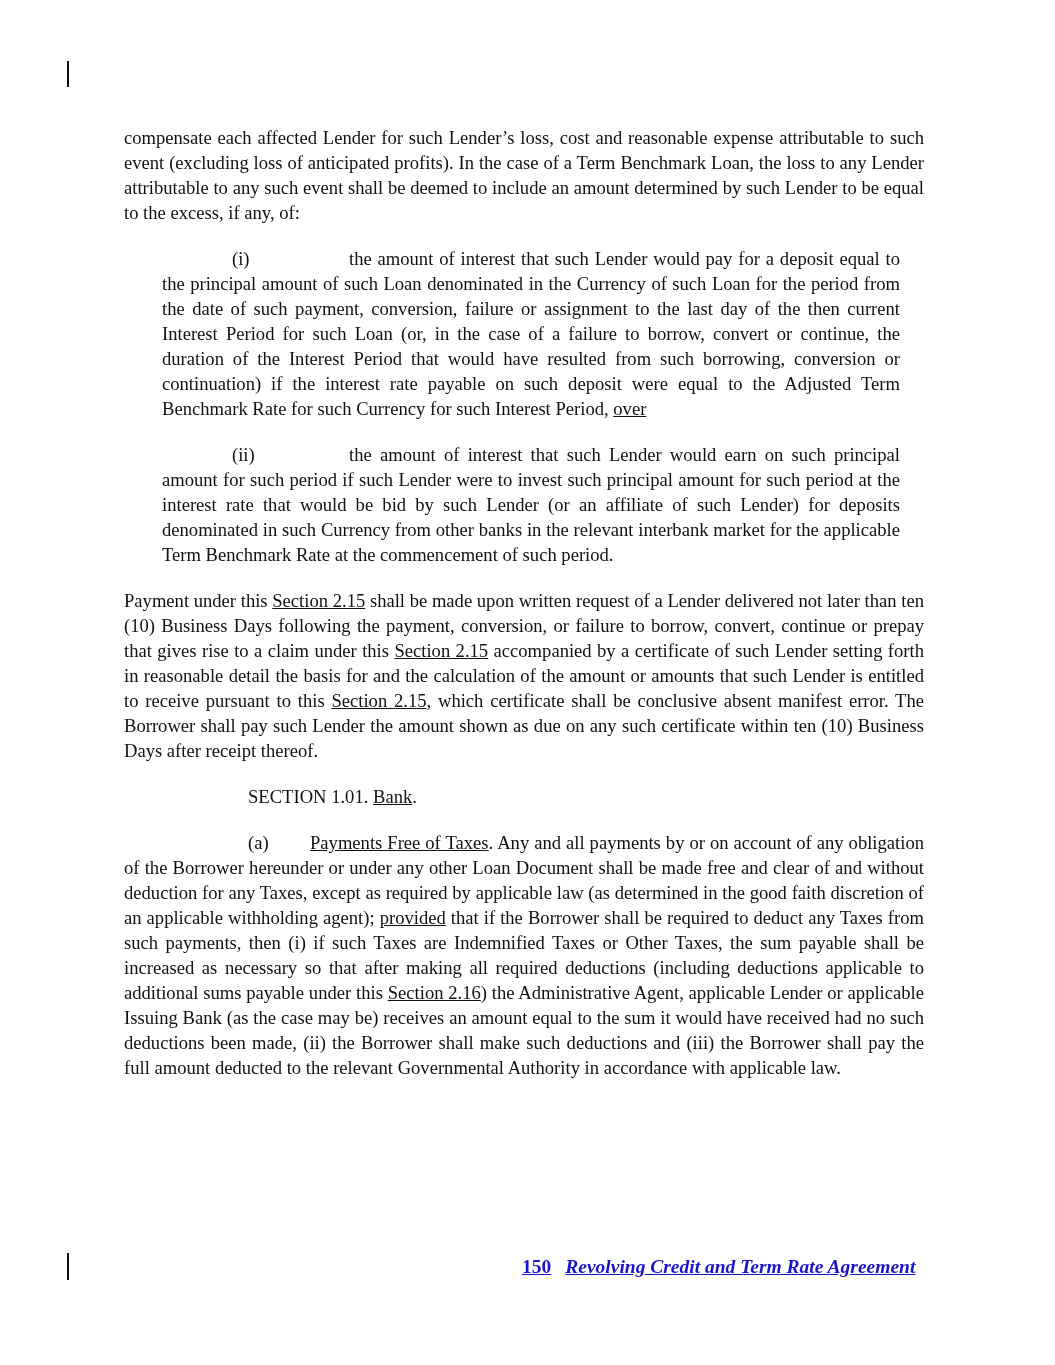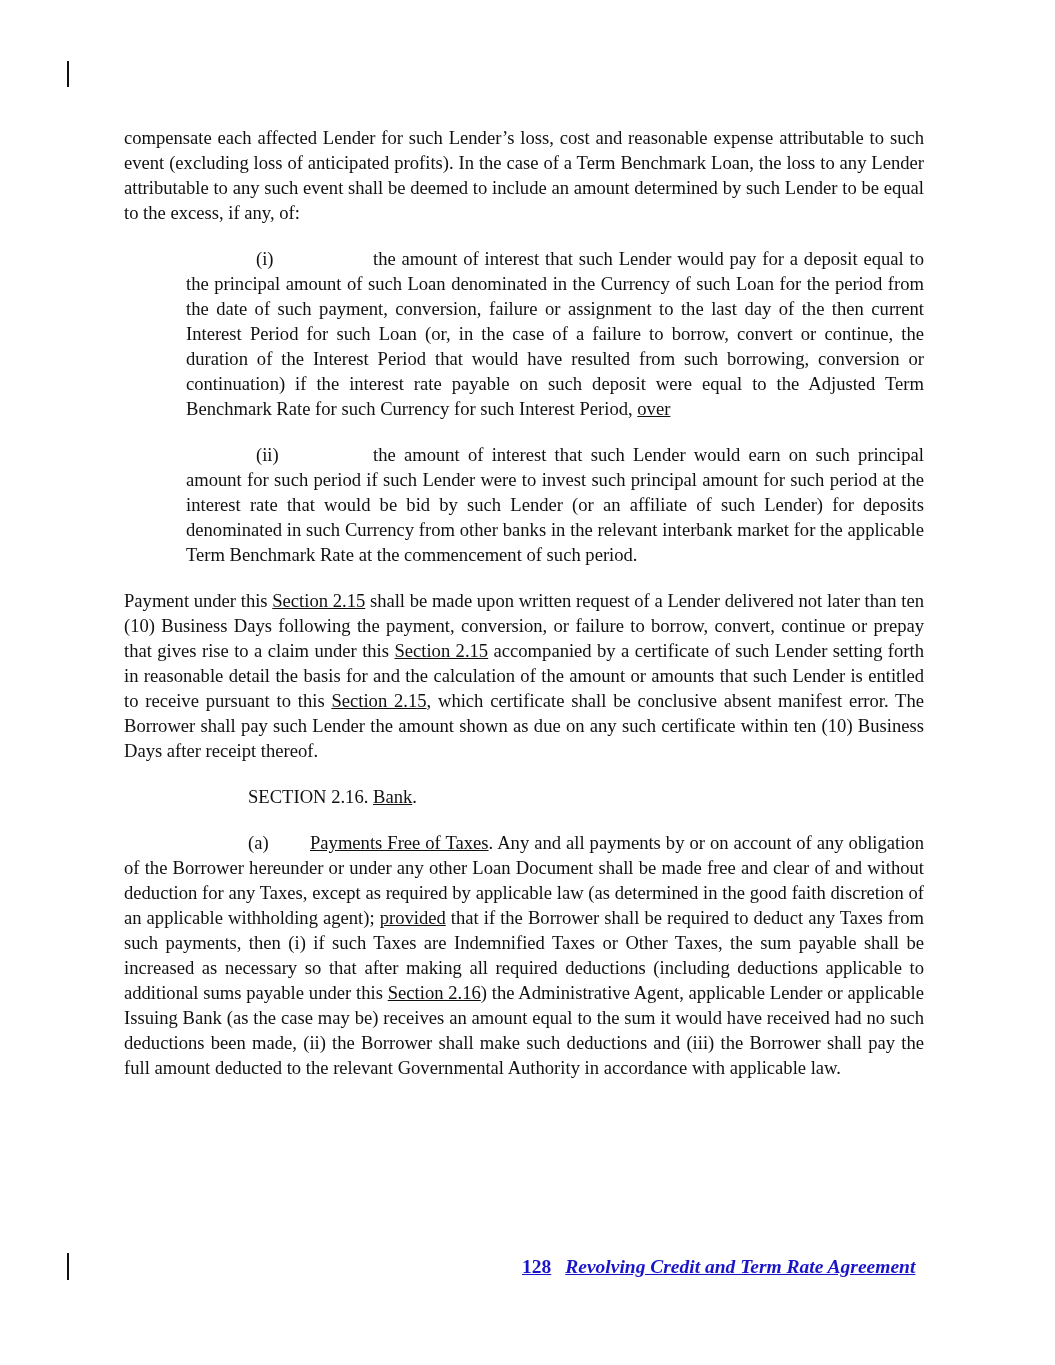--- a/index.html
+++ b/index.html
@@ -4,21 +4,21 @@
 <style>
   html, body { margin:0; padding:0; background:#ffffff; }
   body { width:1055px; height:1365px; position:relative; overflow:hidden;
          font-family:"Liberation Serif", serif; color:#111; }
   .mark { position:absolute; left:67px; width:2px; background:#111; }
   .mark.top { top:61px; height:26px; }
   .mark.bottom { top:1253px; height:27px; }
   .page { position:absolute; left:124px; width:800px; top:125px; }
   p { margin:0; font-size:18.6px; line-height:25px; text-align:justify; text-align-last:left; }
   .u { text-decoration:underline; }
-  .sub { margin-left:62px; width:738px; }
+  .sub { margin-left:38px; width:738px; }
   .indent-label { display:inline-block; width:117px; padding-left:70px; }
   .indent-label-a { display:inline-block; width:62px; padding-left:124px; }
   .gap-md { height:21px; }
   .heading { margin-left:124px; }
   .footer { position:absolute; top:1256px; left:522px; font-size:19.5px; font-weight:bold; font-style:normal; color:#1a14c8; }
   .footer .num { text-decoration:underline; font-weight:bold; }
   .footer .title { text-decoration:underline; font-style:italic; font-weight:bold; margin-left:14px; }
 </style>
 </head>
 <body>
@@ -32,21 +32,21 @@
 
   <p class="sub"><span class="indent-label">(i)</span><span>the amount of interest that such Lender would pay for a deposit equal to the principal amount of such Loan denominated in the Currency of such Loan for the period from the date of such payment, conversion, failure or assignment to the last day of the then current Interest Period for such Loan (or, in the case of a failure to borrow, convert or continue, the duration of the Interest Period that would have resulted from such borrowing, conversion or continuation) if the interest rate payable on such deposit were equal to the Adjusted Term Benchmark Rate for such Currency for such Interest Period, </span><span class="u">over</span></p>
   <div class="gap-md"></div>
 
   <p class="sub"><span class="indent-label">(ii)</span><span>the amount of interest that such Lender would earn on such principal amount for such period if such Lender were to invest such principal amount for such period at the interest rate that would be bid by such Lender (or an affiliate of such Lender) for deposits denominated in such Currency from other banks in the relevant interbank market for the applicable Term Benchmark Rate at the commencement of such period.</span></p>
   <div class="gap-md"></div>
 
   <p><span>Payment under this </span><span class="u">Section 2.15</span><span> shall be made upon written request of a Lender delivered not later than ten (10) Business Days following the payment, conversion, or failure to borrow, convert, continue or prepay that gives rise to a claim under this </span><span class="u">Section 2.15</span><span> accompanied by a certificate of such Lender setting forth in reasonable detail the basis for and the calculation of the amount or amounts that such Lender is entitled to receive pursuant to this </span><span class="u">Section 2.15</span><span>, which certificate shall be conclusive absent manifest error.  The Borrower shall pay such Lender the amount shown as due on any such certificate within ten (10) Business Days after receipt thereof.</span></p>
   <div class="gap-md"></div>
 
-  <p class="heading"><span>SECTION 2.16.  </span><span class="u">Bank</span><span>.</span></p>
+  <p class="heading"><span>SECTION 1.01.  </span><span class="u">Bank</span><span>.</span></p>
   <div class="gap-md"></div>
 
   <p><span class="indent-label-a">(a)</span><span class="u">Payments Free of Taxes</span><span>.  Any and all payments by or on account of any obligation of the Borrower hereunder or under any other Loan Document shall be made free and clear of and without deduction for any Taxes, except as required by applicable law (as determined in the good faith discretion of an applicable withholding agent); </span><span class="u">provided</span><span> that if the Borrower shall be required to deduct any Taxes from such payments, then (i) if such Taxes are Indemnified Taxes or Other Taxes, the sum payable shall be increased as necessary so that after making all required deductions (including deductions applicable to additional sums payable under this </span><span class="u">Section 2.16</span><span>) the Administrative Agent, applicable Lender or applicable Issuing Bank (as the case may be) receives an amount equal to the sum it would have received had no such deductions been made, (ii) the Borrower shall make such deductions and (iii) the Borrower shall pay the full amount deducted to the relevant Governmental Authority in accordance with applicable law.</span></p>
 </div>
 
 <div class="footer">
-  <span class="num">128</span><span class="title">Revolving Credit and Term Rate Agreement</span>
+  <span class="num">150</span><span class="title">Revolving Credit and Term Rate Agreement</span>
 </div>
 
 </body></html>

